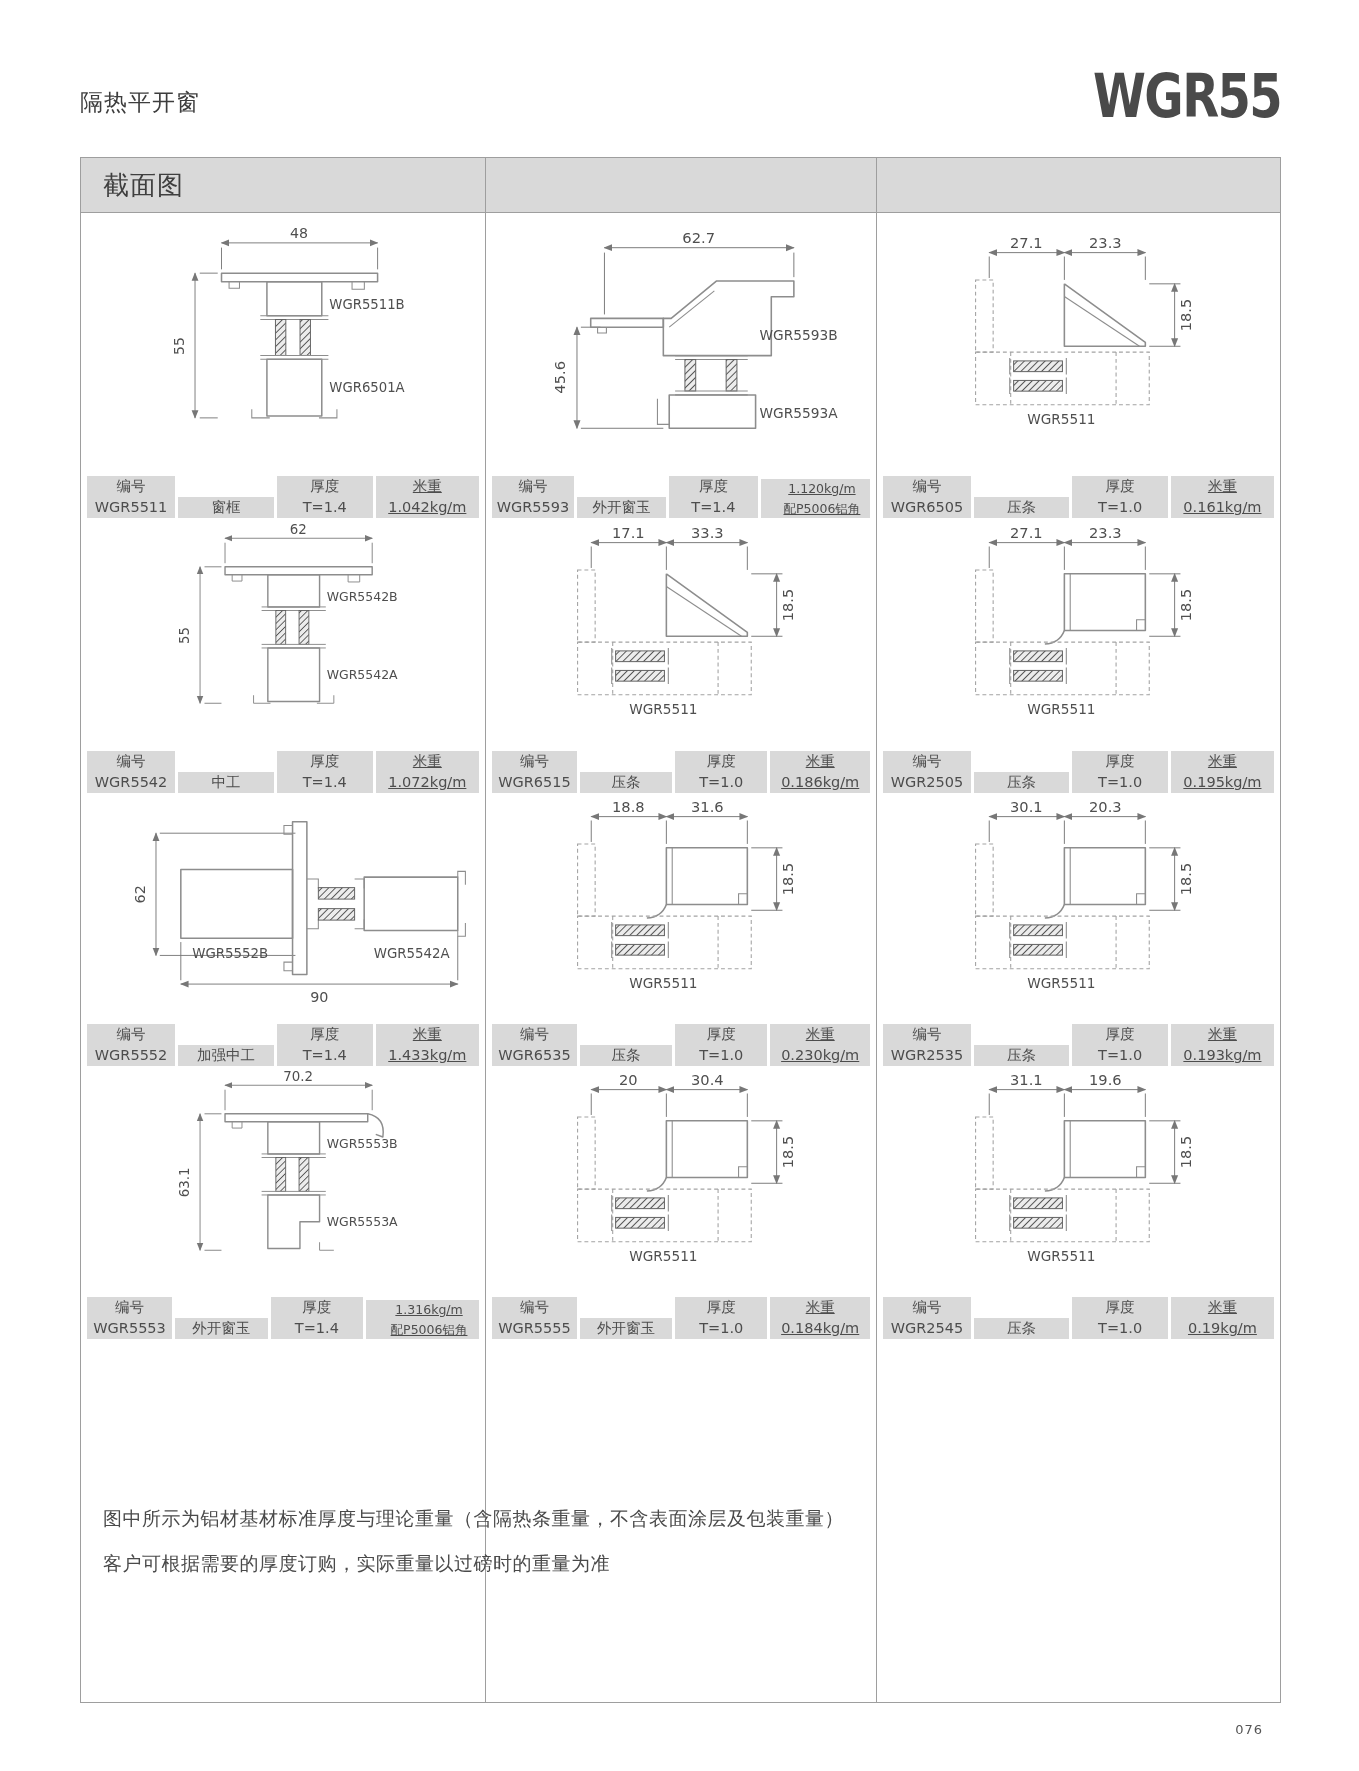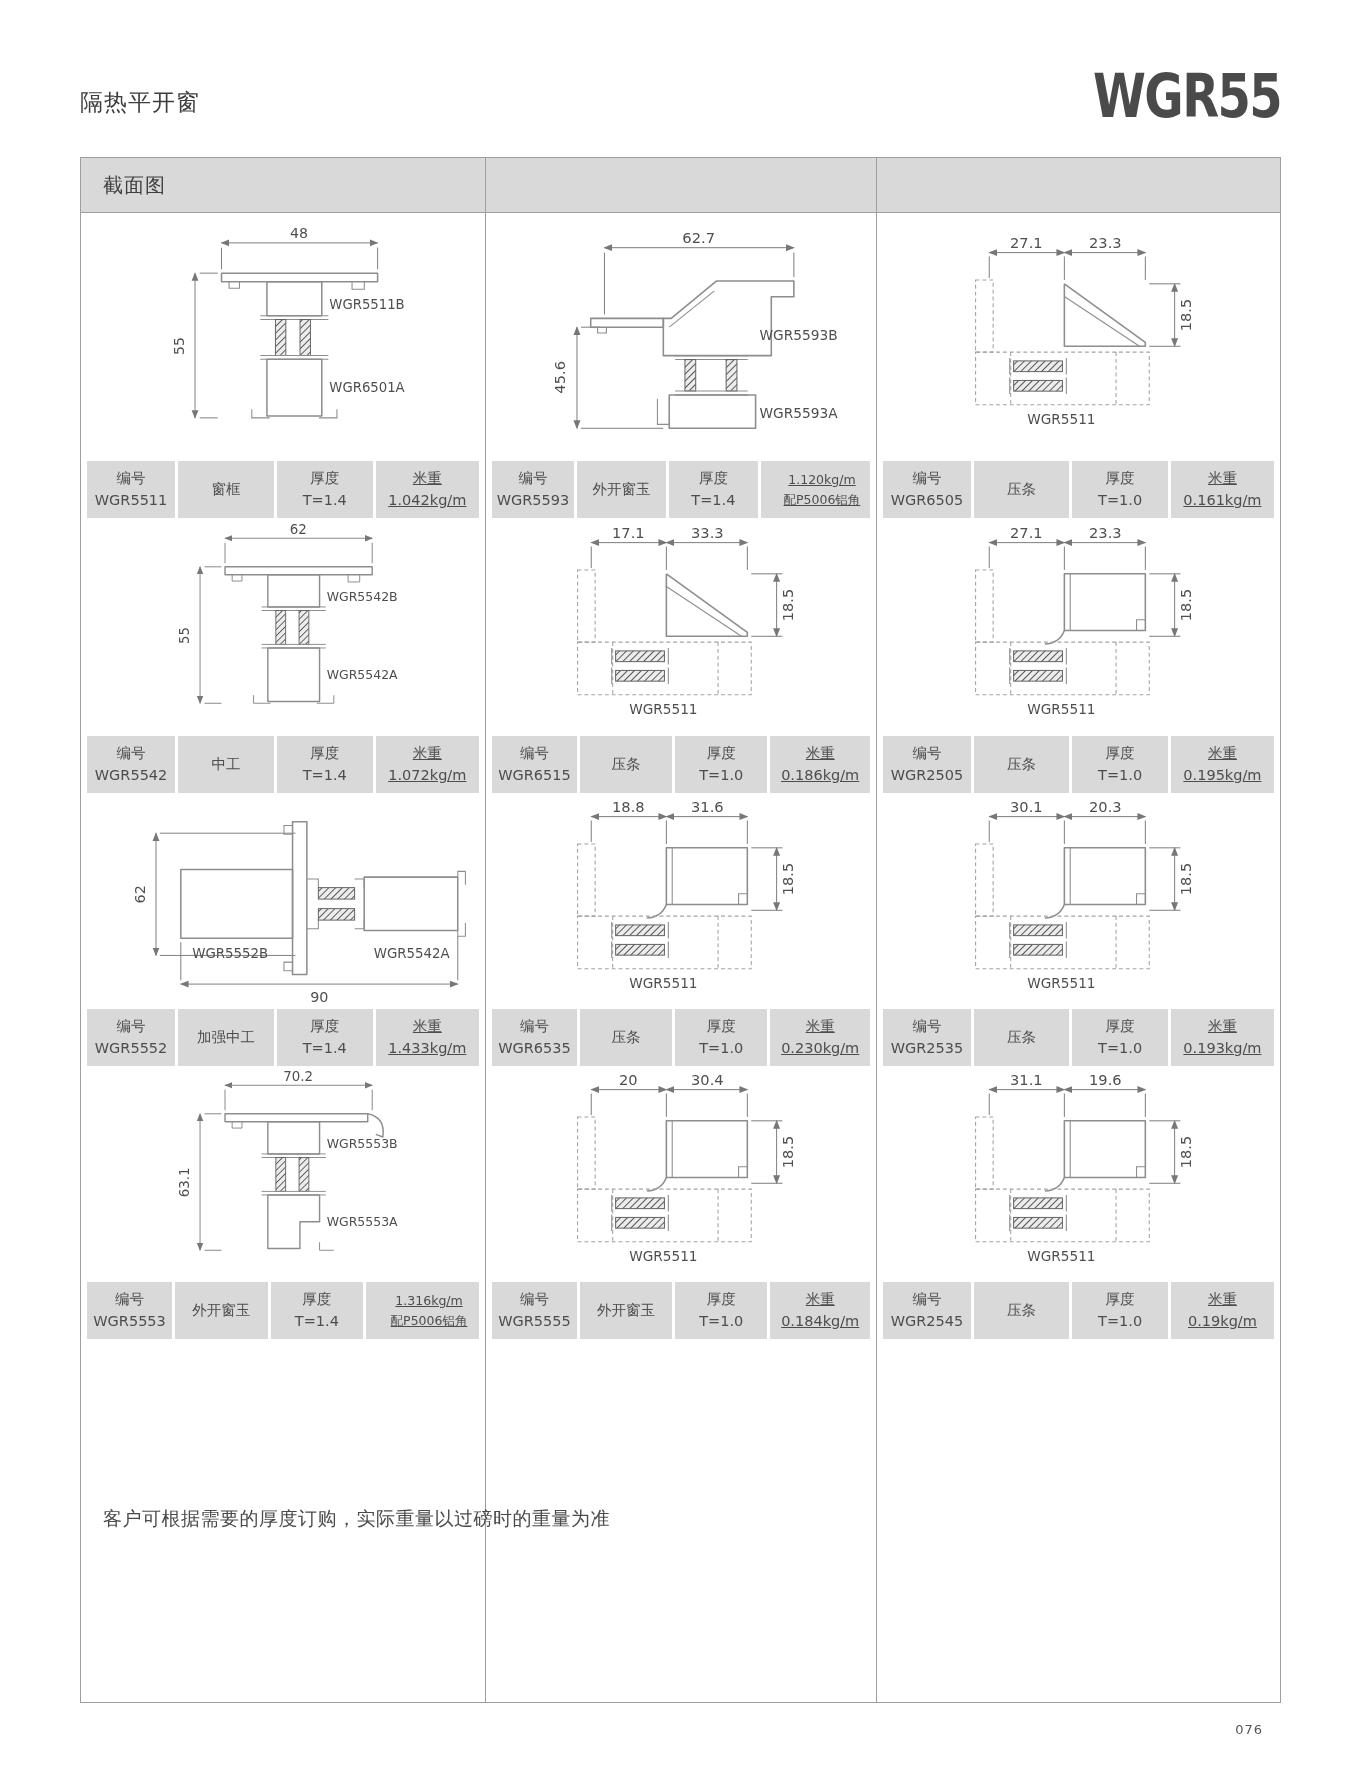--- a/index.html
+++ b/index.html
@@ -8,23 +8,23 @@
 
   .hdr{position:absolute;top:60px;left:80px;width:1201px;height:66px;display:flex;justify-content:space-between;align-items:flex-end;}
   .title{font-size:23px;font-weight:normal;color:#3d3d3d;letter-spacing:1px;margin-bottom:8px;}
   .model{font-size:60px;font-weight:bold;color:#4a4a4a;line-height:1;letter-spacing:-2px;transform:scaleX(0.8);transform-origin:right bottom;}
 
   .table{position:absolute;left:80px;top:157px;width:1201px;height:1546px;border:1px solid #9e9e9e;box-sizing:border-box;
          display:grid;grid-template-columns:405px 391px 1fr;
          grid-template-rows:55px 248px 57px 218px 57px 216px 57px 216px 57px 1fr;}
   .bR{border-right:1px solid #9e9e9e;}
   .hc{background:#d9d9d9;border-bottom:1px solid #9e9e9e;display:flex;align-items:center;box-sizing:border-box;}
-  .hc span{font-size:20px;color:#3f3f3f;margin-left:22px;letter-spacing:1px;}
+  .hc span{font-size:26px;color:#3f3f3f;margin-left:22px;letter-spacing:1px;}
   .dc{display:flex;align-items:center;justify-content:center;box-sizing:border-box;overflow:hidden;}
-  .sr{display:flex;gap:3px;padding:0 6px;box-sizing:border-box;background:#fff;}
+  .sr{display:flex;gap:3px;padding:0 6px;box-sizing:border-box;background:#fff;align-items:flex-end;}
   .sc{background:#d9d9d9;display:flex;flex-direction:column;align-items:center;justify-content:center;
       text-align:center;font-size:14.5px;color:#4d4d4d;line-height:1.45;}
   .w23{flex:23 0 0;} .w25{flex:25 0 0;} .w27{flex:27 0 0;text-decoration:underline;}
   .sc.small{font-size:12.5px;line-height:1.55;padding-left:13px;}
   .fc{box-sizing:border-box;}
   .fnote{position:absolute;left:22px;top:1338px;font-size:19px;color:#4a4a4a;line-height:45px;letter-spacing:0.5px;white-space:nowrap;}
   .pgnum{position:absolute;right:96px;bottom:34px;font-size:13px;font-weight:normal;color:#555;letter-spacing:1px;}
 
   
   .p{fill:none;stroke:#8d8d8d;stroke-width:1.6;stroke-linejoin:round;}
@@ -611,18 +611,19 @@
           <span>米重</span>
           <span>0.19kg/m</span>
         </div>
     </div>
 
     <div class="fc bR"></div>
     <div class="fc bR"></div>
     <div class="fc"></div>
 
     <div class="fnote">
+      <div>图中所示为铝材基材标准厚度与理论重量（含隔热条重量，不含表面涂层及包装重量）</div>
       <div>客户可根据需要的厚度订购，实际重量以过磅时的重量为准</div>
     </div>
   </div>
 
   <div class="pgnum">076</div>
 </div>
 
 </body></html>

